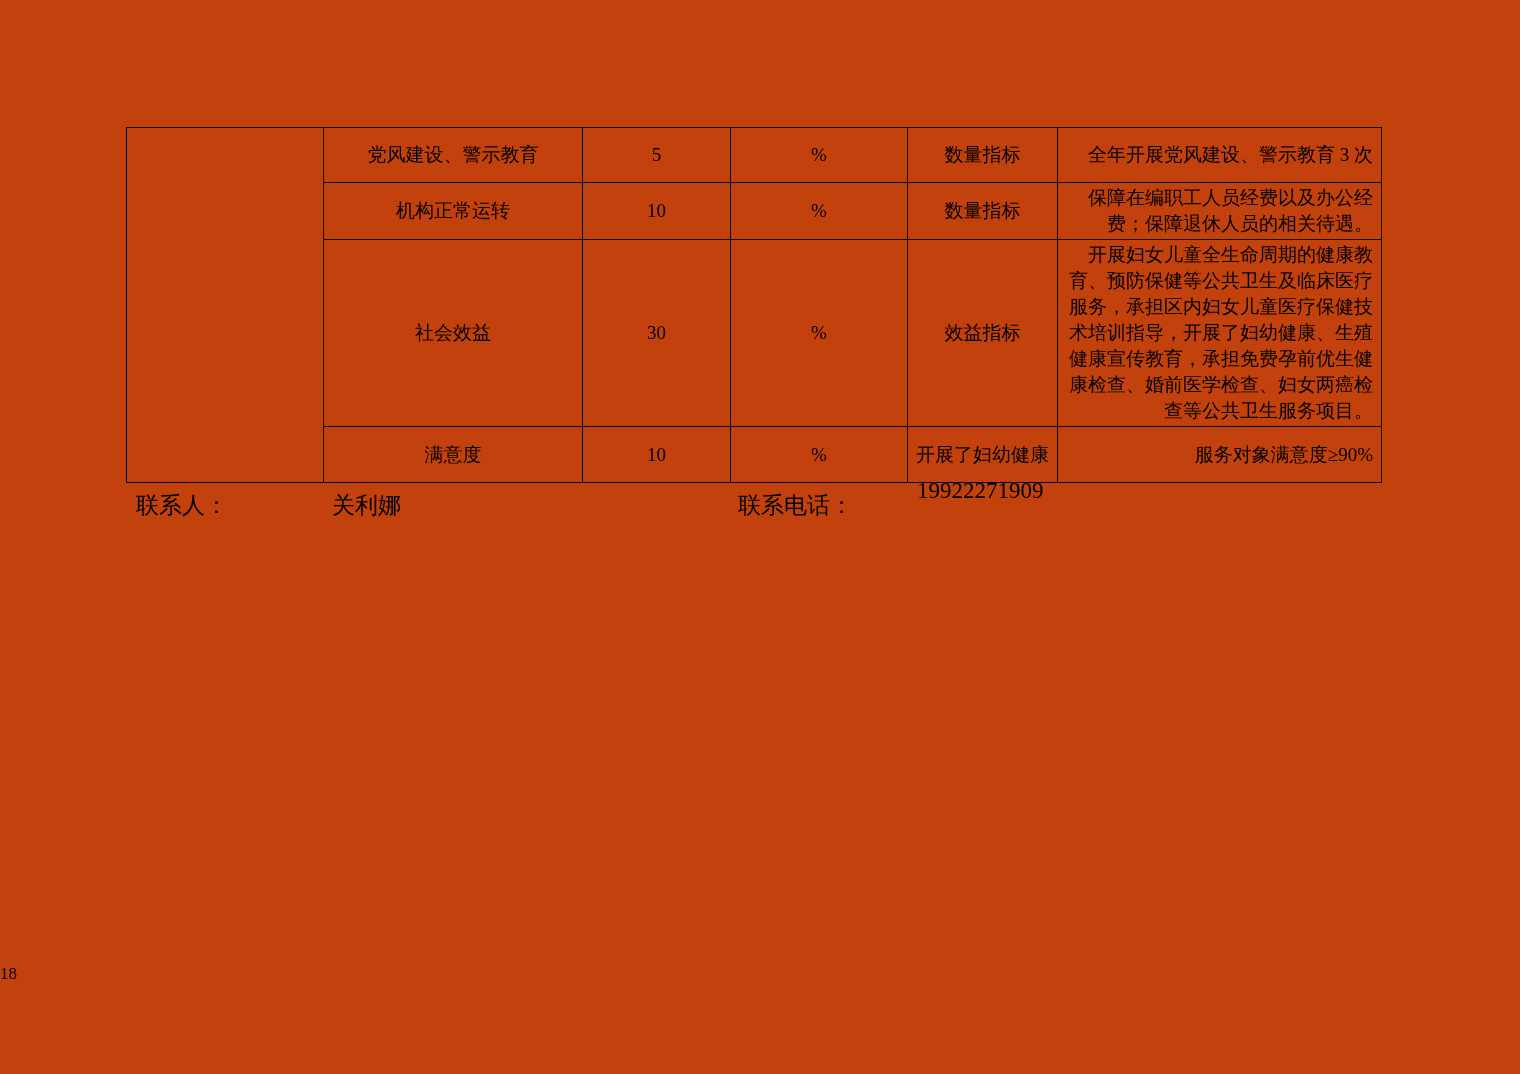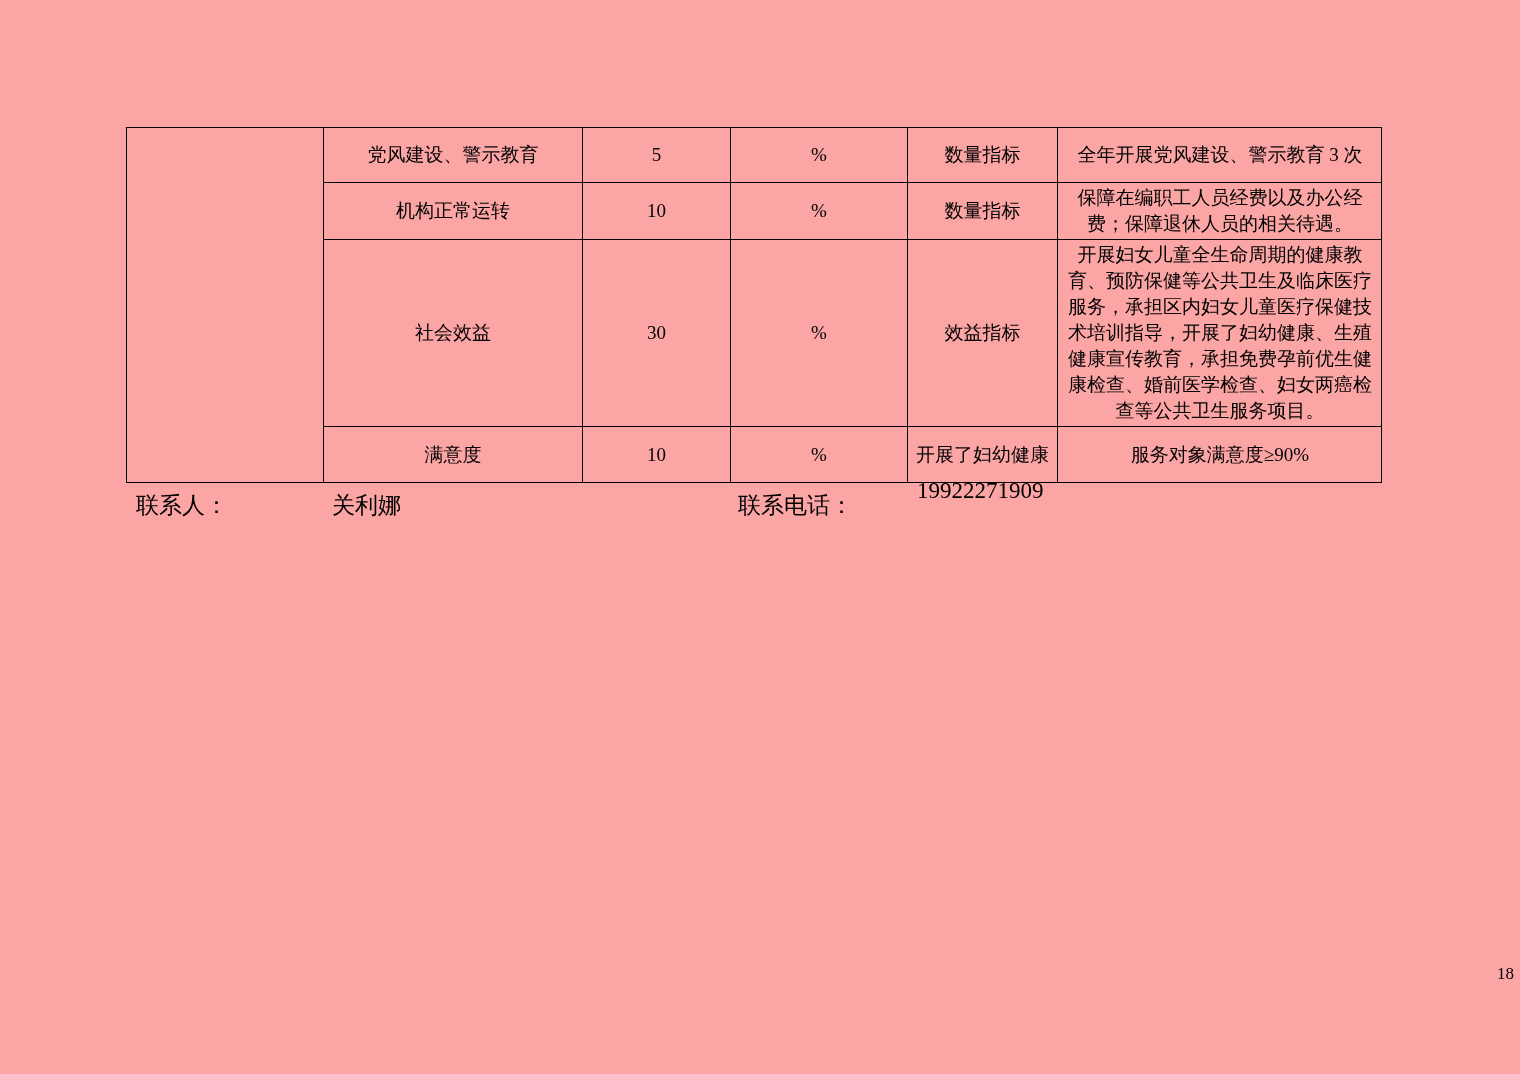--- a/index.html
+++ b/index.html
@@ -7,21 +7,21 @@
     margin: 0;
     padding: 0;
     background: #ffffff;
     font-family: "Liberation Serif", "DejaVu Serif", serif;
     color: #000000;
   }
   .page {
     position: relative;
     width: 1520px;
     height: 1074px;
-    background: #fca5a5;
+    background: #c2410c;
     overflow: hidden;
   }
   table.indicator-table {
     position: absolute;
     left: 126px;
     top: 127px;
     border-collapse: collapse;
     table-layout: fixed;
   }
   table.indicator-table td {
@@ -30,39 +30,39 @@
     line-height: 26px;
     text-align: center;
     vertical-align: middle;
     padding: 2px 4px;
     overflow: hidden;
   }
   table.indicator-table td.empty-col {
     border-right: 1.5px solid #000000;
   }
   table.indicator-table td.desc {
-    text-align: center;
+    text-align: right;
     padding: 2px 8px 2px 9px;
   }
   .footer-line span {
     position: absolute;
     font-size: 23px;
     line-height: 22px;
     white-space: nowrap;
   }
   .contact-label  { left: 136px; top: 495px; }
   .contact-name   { left: 332px; top: 495px; }
   .phone-label    { left: 738px; top: 495px; font-family: Liberation Serif, serif; }
   .phone-number   { left: 917px; top: 480px; }
   .page-number {
     position: absolute;
     left: 0;
-    right: 6px;
+    right: 18px;
     top: 964px;
-    text-align: right;
+    text-align: left;
     font-size: 17px;
   }
 </style>
 </head>
 <body>
 
 <div class="page">
 
   <table class="indicator-table">
     <colgroup>

